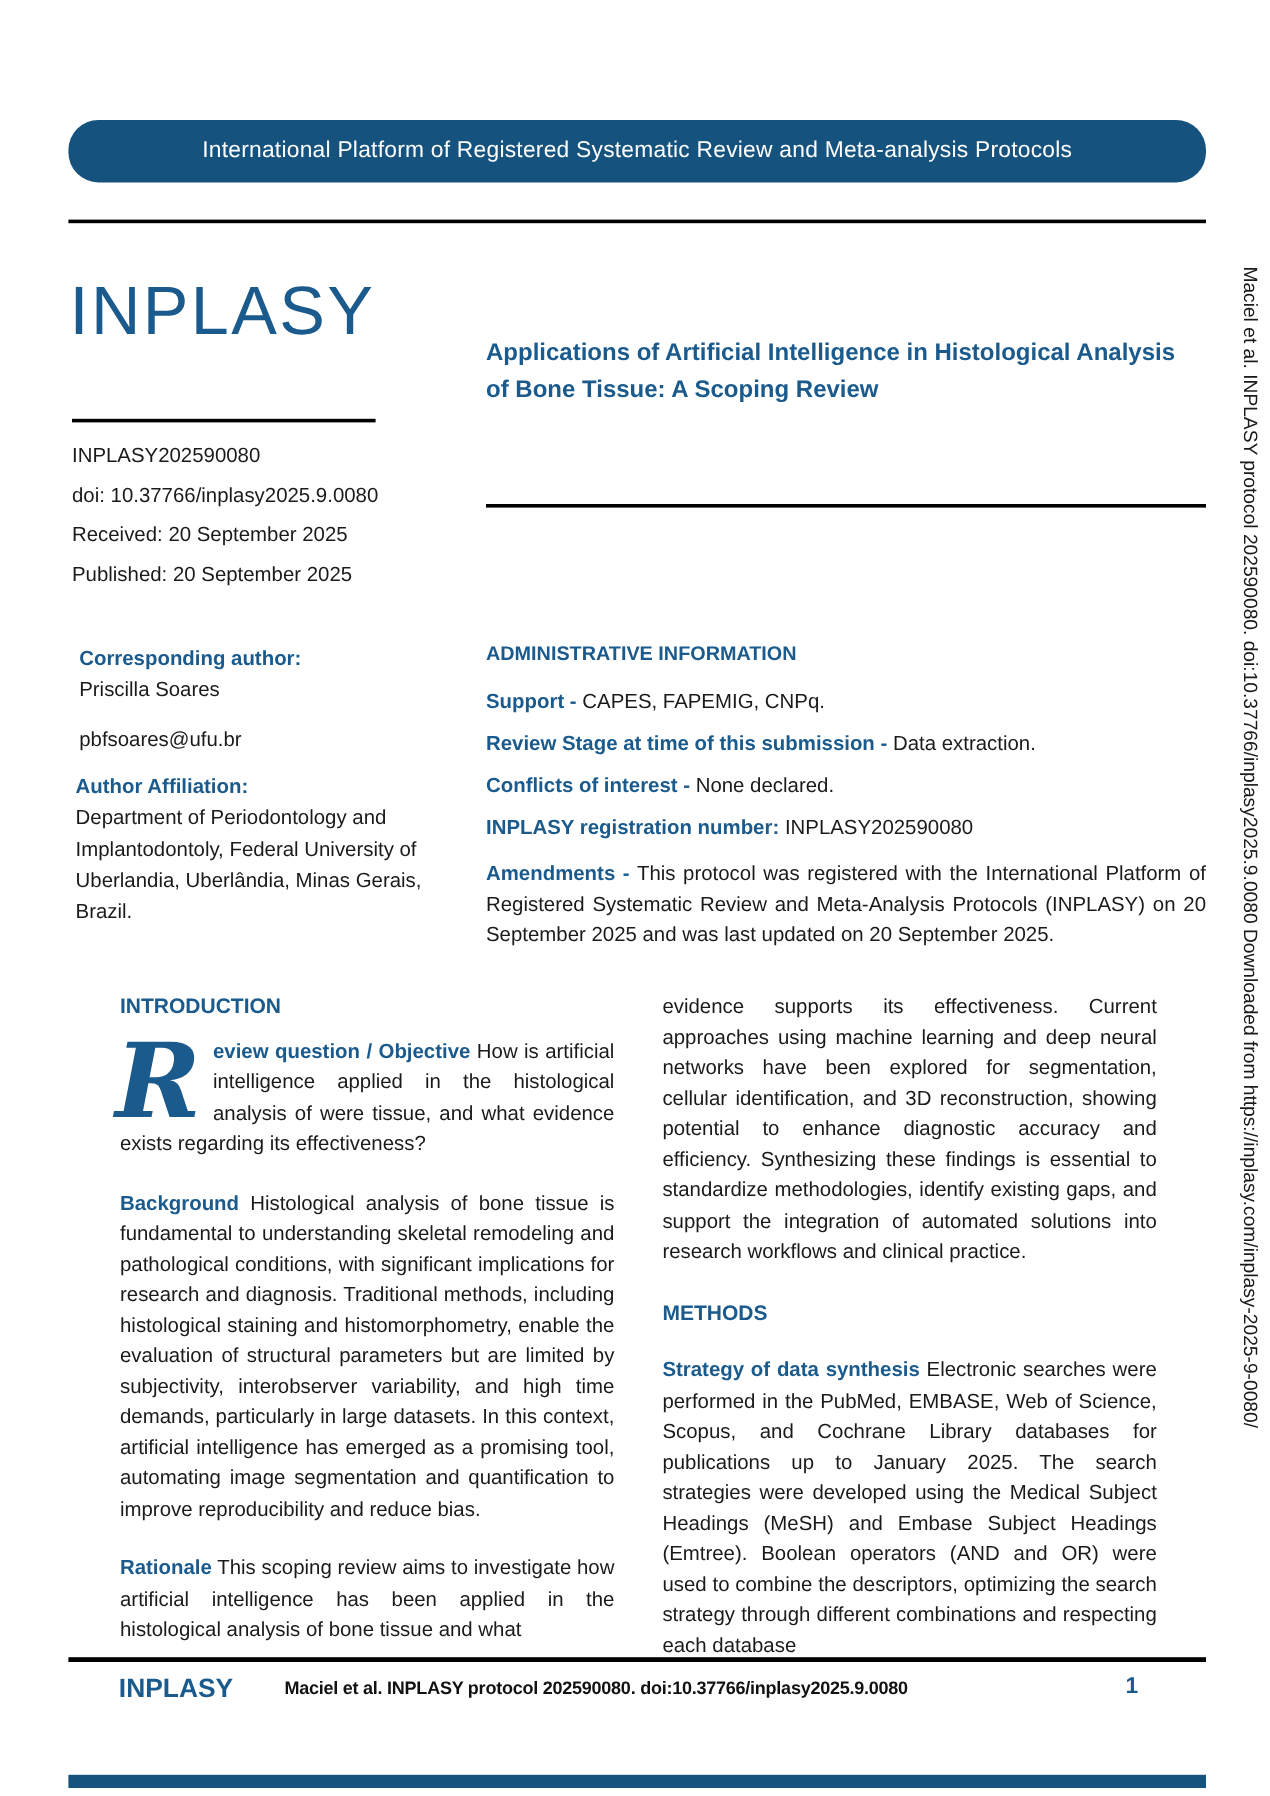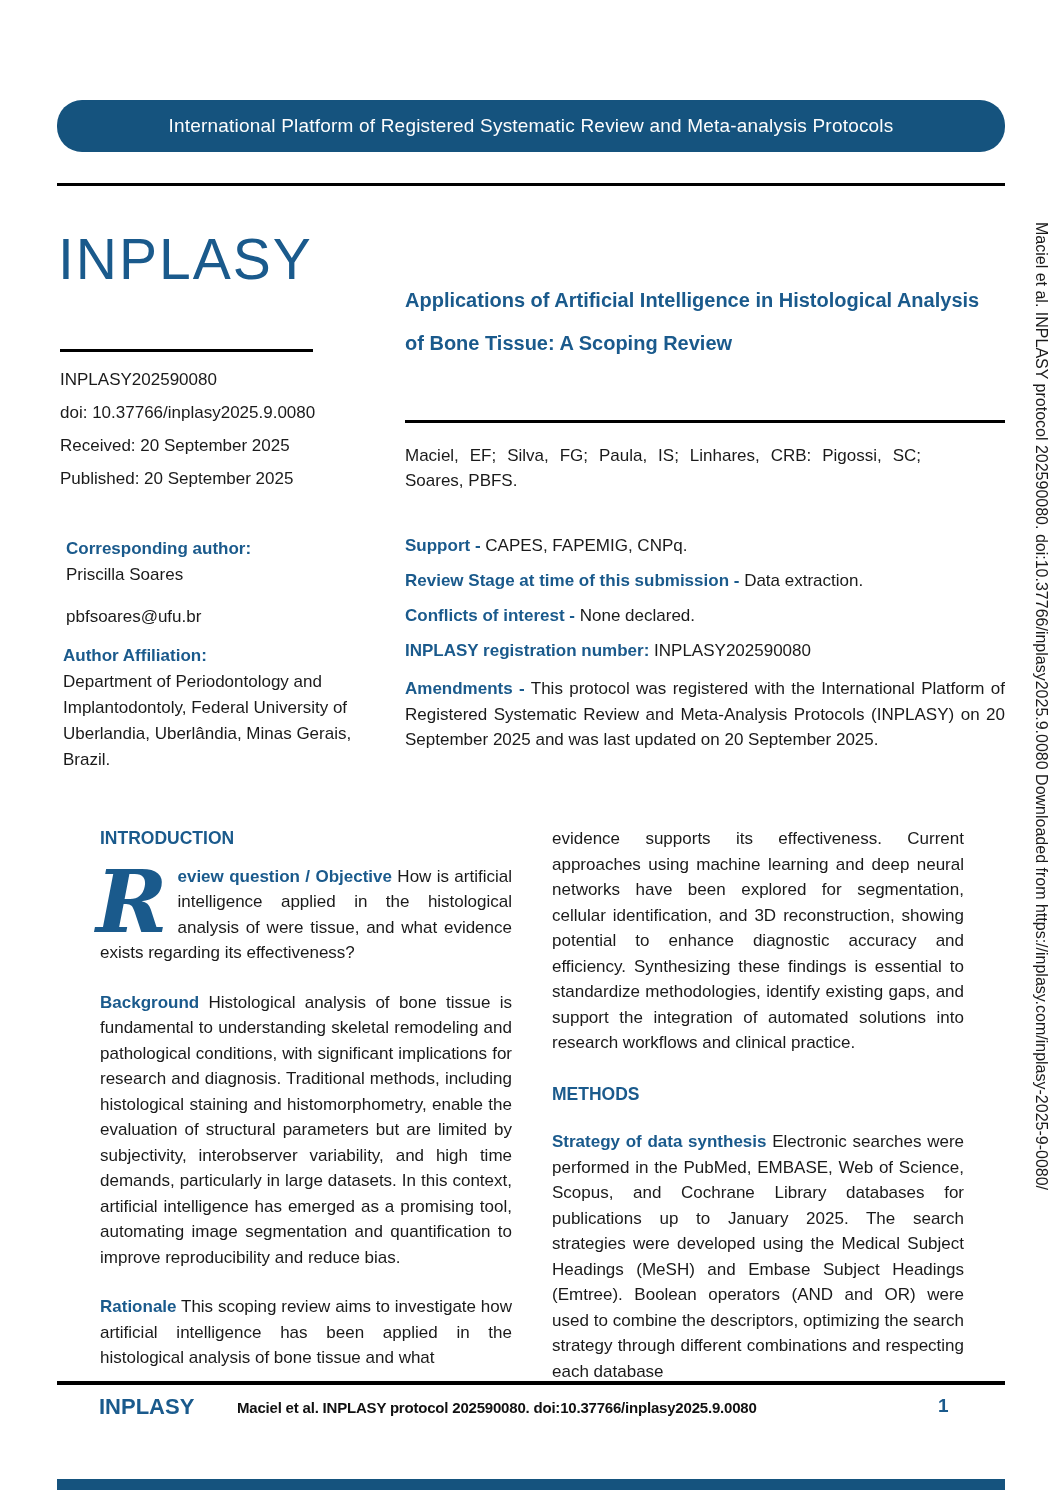--- a/index.html
+++ b/index.html
@@ -14,21 +14,21 @@
         letter-spacing:2px;}
   .rule-logo{left:60px;top:349px;width:253px;height:3px;}
   .meta{position:absolute;left:60px;top:370px;font-size:17px;}
   .meta p{margin:0 0 13px 0;line-height:20px;}
   .meta p.pub{margin-top:5px;}
   .corr{position:absolute;left:66px;top:536px;font-size:17px;line-height:26px;}
   .blue-label{color:#1A5A8C;font-weight:bold;}
   .corr .email{margin-top:16px;}
   .affil{position:absolute;left:63px;top:643px;width:312px;font-size:17px;line-height:26px;}
   .title{position:absolute;left:405px;top:279px;width:588px;font-size:20px;font-weight:bold;
-         color:#1A5A8C;line-height:43px;}
+         color:#1A5A8C;line-height:31px;}
   .rule-title{left:405px;top:420px;width:600px;height:3px;}
   .authors{position:absolute;left:405px;top:443px;width:516px;font-size:17px;line-height:25px;
            text-align:justify;}
   .admin{position:absolute;left:405px;top:536px;width:600px;font-size:17px;}
   .admin h3{margin:0 0 20px 0;font-size:16.5px;color:#1A5A8C;}
   .admin p{margin:0 0 15px 0;line-height:20px;}
   .admin p.amend{line-height:25.5px;text-align:justify;margin-top:6px;}
   .col{position:absolute;top:826px;width:412px;font-size:17px;line-height:25.5px;}
   .col-left{left:100px;}
   .col-right{left:552px;}
@@ -73,23 +73,23 @@
     <div class="email">pbfsoares@ufu.br</div>
   </div>
 
   <div class="affil">
     <div class="blue-label">Author Affiliation:</div>
     <div>Department of Periodontology and Implantodontoly, Federal University of Uberlandia, Uberlândia, Minas Gerais, Brazil.</div>
   </div>
 
   <div class="title">Applications of Artificial Intelligence in Histological Analysis of Bone Tissue: A Scoping Review</div>
   <div class="rule rule-title"></div>
-  <div class="authors">Maciel, EF; Silva, FG; Paula, IS; Linhares, CRB: Pigossi, SC; Soares, PBFS.</div>
 
   <div class="admin">
+    <h3>ADMINISTRATIVE INFORMATION</h3>
     <p><span class="blue-label">Support -</span><span>  CAPES, FAPEMIG, CNPq.</span></p>
     <p><span class="blue-label">Review Stage at time of this submission -</span><span> Data extraction.</span></p>
     <p><span class="blue-label">Conflicts of interest -</span><span> None declared.</span></p>
     <p><span class="blue-label">INPLASY registration number:</span><span> INPLASY202590080</span></p>
     <p class="amend"><span class="blue-label">Amendments -</span><span> This protocol was registered with the International Platform of Registered Systematic Review and Meta-Analysis Protocols (INPLASY) on 20 September 2025 and was last updated on 20 September 2025.</span></p>
   </div>
 
   <div class="col col-left">
     <h2>INTRODUCTION</h2>
     <p><span class="dropcap">R</span><span class="blue-label">eview question / Objective</span><span> How is artificial intelligence applied in the histological analysis of were tissue, and what evidence exists regarding its effectiveness?</span></p>

